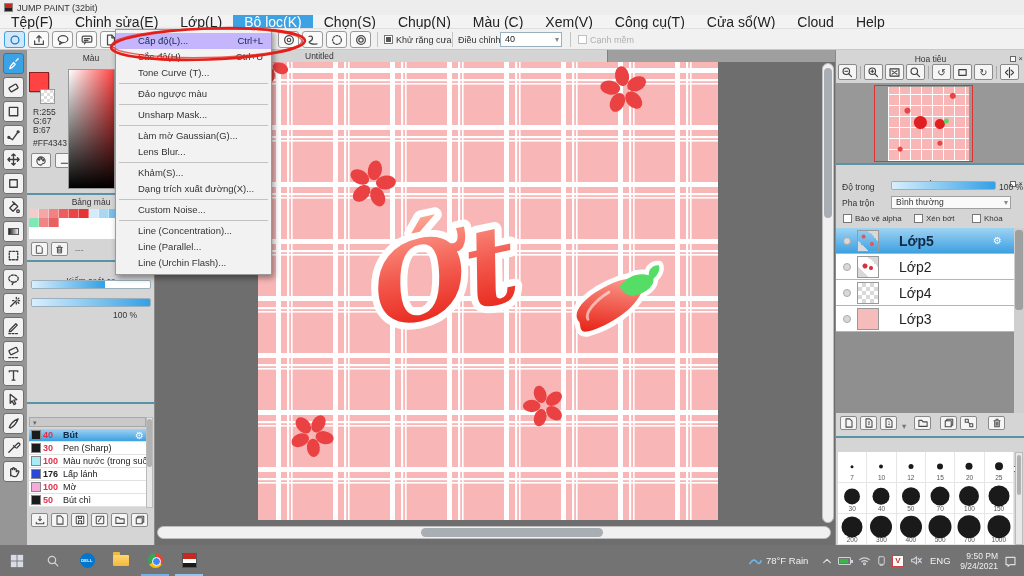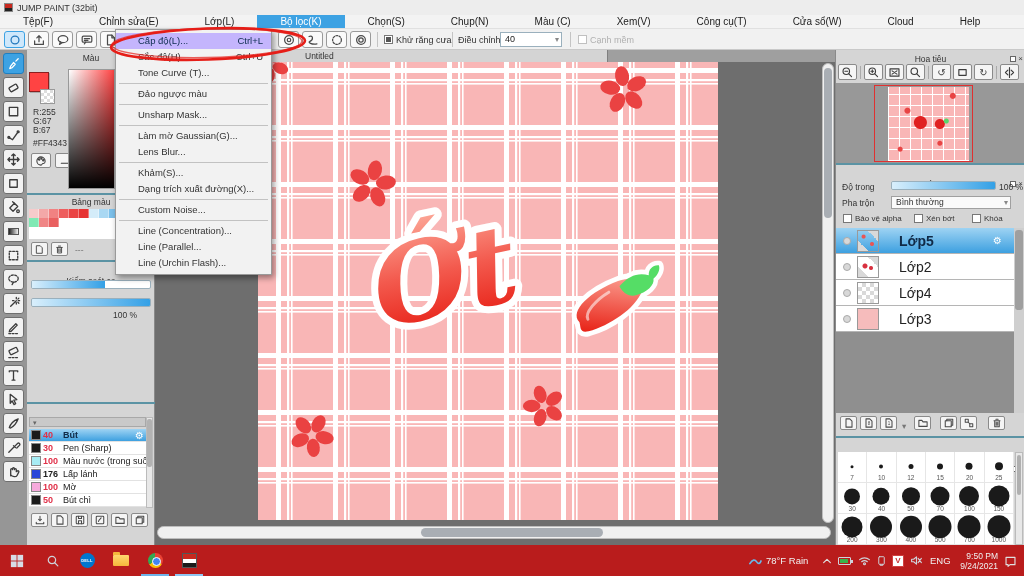--- a/index.html
+++ b/index.html
@@ -6,21 +6,21 @@
 html,body{width:1024px;height:576px;overflow:hidden;background:#444}
 body{font-family:"Liberation Sans","DejaVu Sans",sans-serif;font-size:9.5px;color:#222}
 #app{position:relative;width:1024px;height:576px;background:#969696;overflow:hidden}
 .abs{position:absolute}
 
 #titlebar{left:0;top:0;width:1024px;height:15px;background:#ededed;display:flex;align-items:center;padding-left:4px;gap:4px}
 #appicon{width:9px;height:9px;background:linear-gradient(#c8281e 0 55%,#222 55%);border:1px solid #888}
 #titletext{font-size:9px;color:#333}
 
 #menubar{left:0;top:15px;width:1024px;height:14px;background:#f3f3f3;display:flex;border-bottom:1px solid #e0e0e0}
-.mb{padding:0 23px;line-height:14px;font-size:10px;color:#222;white-space:nowrap}
+.mb{padding:0 11px;line-height:14px;font-size:14px;color:#222;white-space:nowrap}
 .mb.on{background:#3da2e3;color:#fff}
 
 #toolbar{left:0;top:29px;width:1024px;height:21px;background:#f1f1f1;border-bottom:1px solid #c9c9c9}
 .tbtn{position:absolute;top:2px;width:21px;height:17px;background:#fafafa;border:1px solid #9a9a9a;border-radius:3px;display:flex;align-items:center;justify-content:center}
 .tbtn.on{background:#cfe8fb;border-color:#3da2e3}
 .tsep{position:absolute;top:3px;width:1px;height:15px;background:#c4c4c4}
 .cklbl{position:absolute;top:0;height:21px;display:flex;align-items:center;gap:3px;font-size:9px;color:#333}
 .ckbox{width:9px;height:9px;border:1px solid #777;background:#fff;display:inline-block;position:relative}
 .ckbox.checked:after{content:"";position:absolute;left:1px;top:1px;right:1px;bottom:1px;background:#555}
 .cklbl.dis{color:#b0b0b0}
@@ -101,21 +101,21 @@
 #blendbox{position:absolute;left:55px;top:146px;width:120px;height:13px;background:#fafafa;border:1px solid #a0a0a0;font-size:8.5px;line-height:11px;padding-left:4px;color:#333}
 #blendbox .car{position:absolute;right:2px;top:0;color:#888;font-size:8px}
 
 #bsgrid{position:absolute;left:2px;top:402px;width:176px;height:93px;display:grid;grid-template-columns:repeat(6,1fr);background:#fff}
 .bs-cell{border-right:1px solid #e6e6e6;border-bottom:1px solid #e6e6e6;display:flex;flex-direction:column;align-items:center;justify-content:flex-end;padding-bottom:1px;position:relative}
 .bs-cell .dot{background:#1a1a1a;border-radius:50%;position:absolute;top:50%;left:50%;transform:translate(-50%,-60%)}
 .bs-l{font-size:6.5px;color:#555;line-height:7px}
 #bsscroll{position:absolute;left:179px;top:402px;width:8px;height:93px;background:#e8e8e8;border:1px solid #bbb}
 #bsscroll .th{position:absolute;left:1px;top:2px;width:4px;height:40px;background:#b0b0b0;border-radius:2px}
 
-#taskbar{left:0;top:545px;width:1024px;height:31px;background:#b91c1c;display:block;color:#e8e8e8}
+#taskbar{left:0;top:545px;width:1024px;height:31px;background:#737373;display:block;color:#e8e8e8}
 .tk{position:absolute;top:0;width:34px;height:31px;display:flex;align-items:center;justify-content:center}
 .tk .ul{position:absolute;bottom:0;left:3px;right:3px;height:2px;background:#6fb3e8}
 .trtext{position:absolute;top:0;height:31px;display:flex;align-items:center;font-size:9.5px;color:#f0f0f0}
 #clock{flex-direction:column;justify-content:center;align-items:flex-end;font-size:8.5px;line-height:10px}
 
 #fmenu{left:115px;top:29px;width:157px;background:#f2f2f2;border:1px solid #9a9a9a;box-shadow:2px 3px 6px rgba(0,0,0,.4);padding:3px 0;z-index:50}
 .mi{height:16px;line-height:16px;padding:0 8px 0 22px;display:flex;justify-content:space-between;color:#333}
 .mi .sc{color:#333}
 .mi.hl{background:#c4b5fd;color:#0c2c4e}
 .mi.hl .sc{color:#0c2c4e}

